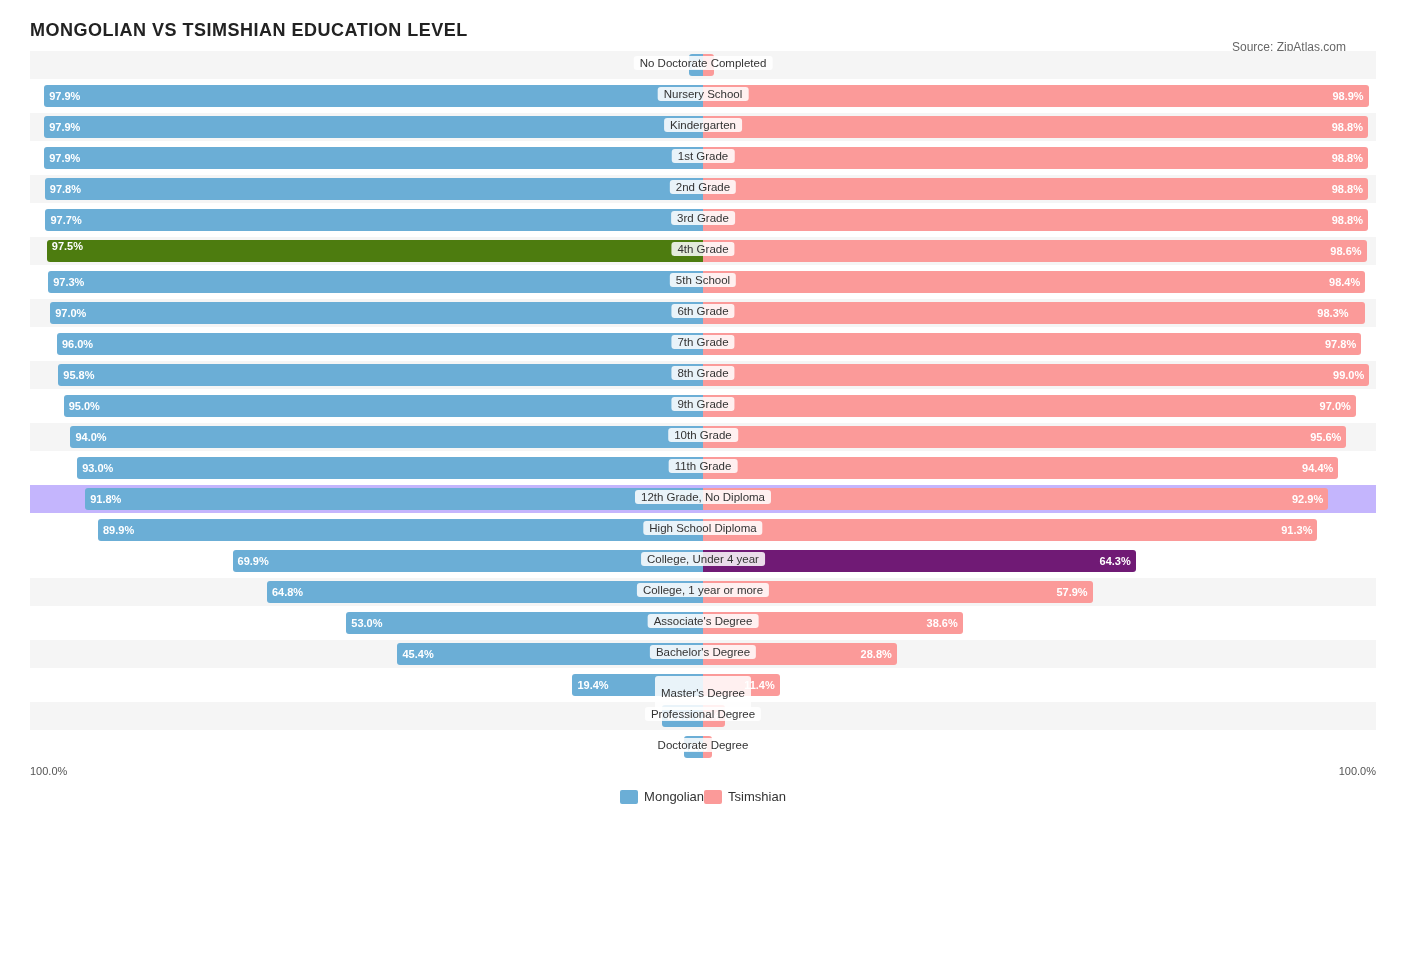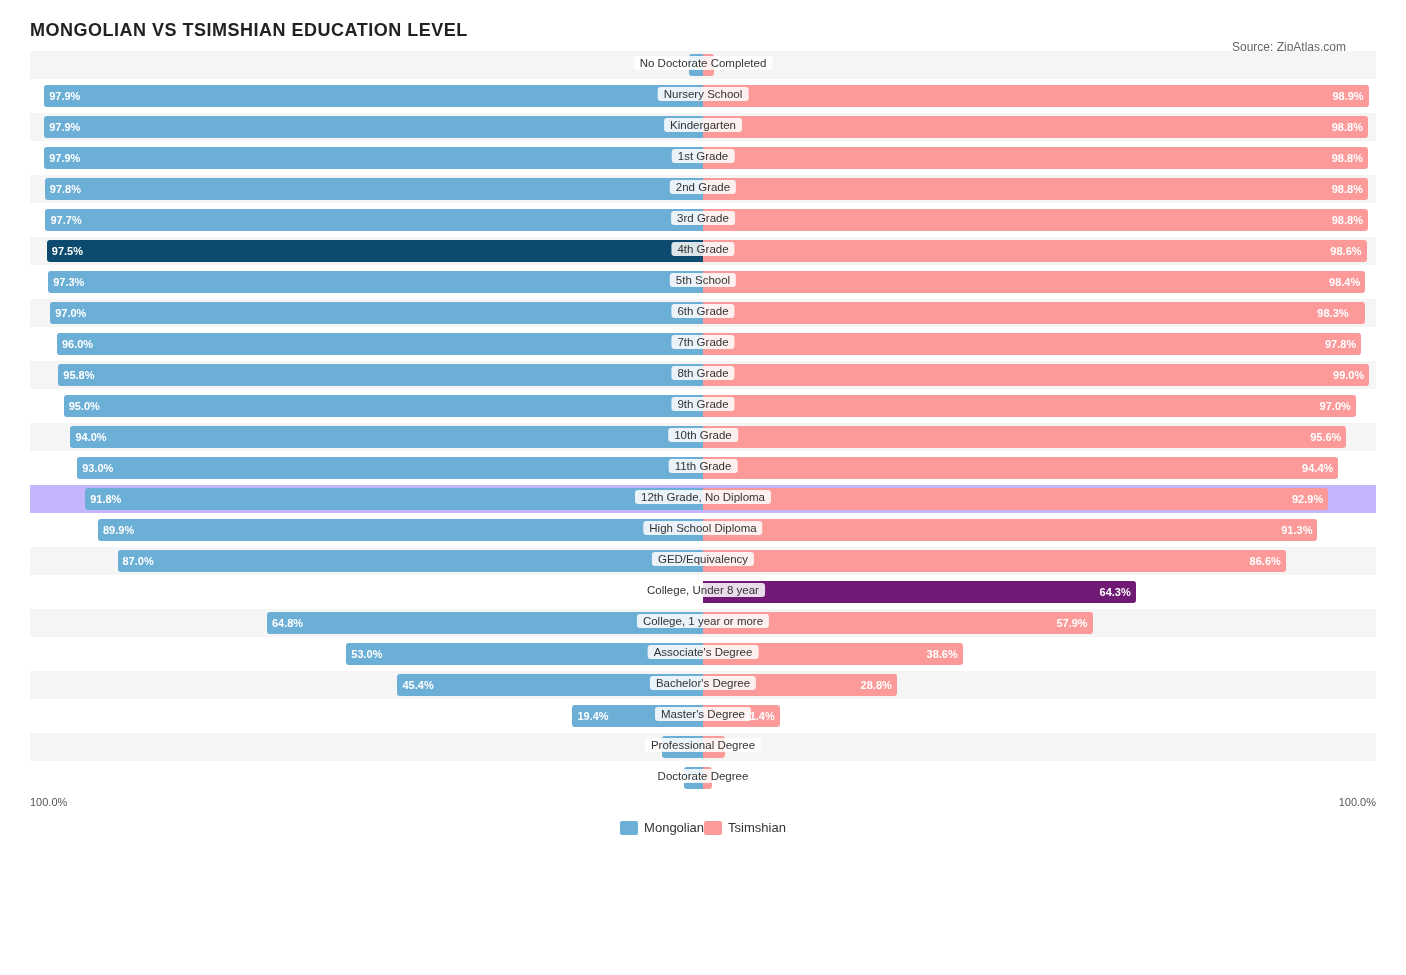--- a/index.html
+++ b/index.html
@@ -177,21 +177,21 @@
         <div class="row" style="position: relative; height: 28px; display: block; background: rgb(255, 255, 255);">
           <div class="bar-left" style="width: 48.85%; right: 50%; top: 3px; position: absolute; height: 22px; background: rgb(107, 174, 214); border-radius: 3px 0px 0px 3px; display: flex; align-items: center; justify-content: flex-start; padding-left: 5px;">
             <span class="bar-label-left" style="font-size: 11px; color: rgb(255, 255, 255); font-weight: bold; white-space: nowrap;">97.7%</span>
           </div>
           <div class="bar-right" style="width: 49.4%; left: 50%; top: 3px; position: absolute; height: 22px; background: rgb(251, 154, 153); border-radius: 0px 3px 3px 0px; display: flex; align-items: center; justify-content: flex-end; padding-right: 5px;">
             <span class="bar-label-right" style="font-size: 11px; color: rgb(255, 255, 255); font-weight: bold; white-space: nowrap;">98.8%</span>
           </div>
           <div class="center-labels" style="position: absolute; left: 50%; transform: translateX(-50%); top: 5px; z-index: 10; white-space: nowrap; font-size: 11.5px; color: rgb(51, 51, 51); background: rgba(255, 255, 255, 0.85); padding: 1px 6px; border-radius: 3px;">3rd Grade</div>
         </div>
         <div class="row" style="position: relative; height: 28px; display: block; background: rgb(245, 245, 245);">
-          <div class="bar-left" style="width: 48.75%; right: 50%; top: 3px; position: absolute; height: 22px; background: #0c4a6e; border-radius: 3px 0px 0px 3px; display: flex; align-items: center; justify-content: flex-start; padding-left: 5px;">
+          <div class="bar-left" style="width: 48.75%; right: 50%; top: 3px; position: absolute; height: 22px; background: #4d7c0f; border-radius: 3px 0px 0px 3px; display: flex; align-items: flex-start; justify-content: flex-start; padding-left: 5px;">
             <span class="bar-label-left" style="font-size: 11px; color: rgb(255, 255, 255); font-weight: bold; white-space: nowrap;">97.5%</span>
           </div>
           <div class="bar-right" style="width: 49.3%; left: 50%; top: 3px; position: absolute; height: 22px; background: rgb(251, 154, 153); border-radius: 0px 3px 3px 0px; display: flex; align-items: center; justify-content: flex-end; padding-right: 5px;">
             <span class="bar-label-right" style="font-size: 11px; color: rgb(255, 255, 255); font-weight: bold; white-space: nowrap;">98.6%</span>
           </div>
           <div class="center-labels" style="position: absolute; left: 50%; transform: translateX(-50%); top: 5px; z-index: 10; white-space: nowrap; font-size: 11.5px; color: rgb(51, 51, 51); background: rgba(255, 255, 255, 0.85); padding: 1px 6px; border-radius: 3px;">4th Grade</div>
         </div>
         <div class="row" style="position: relative; height: 28px; display: block; background: rgb(255, 255, 255);">
           <div class="bar-left" style="width: 48.65%; right: 50%; top: 3px; position: absolute; height: 22px; background: rgb(107, 174, 214); border-radius: 3px 0px 0px 3px; display: flex; align-items: center; justify-content: flex-start; padding-left: 5px;">
             <span class="bar-label-left" style="font-size: 11px; color: rgb(255, 255, 255); font-weight: bold; white-space: nowrap;">97.3%</span>
@@ -266,34 +266,28 @@
         </div>
         <div class="row" style="position: relative; height: 28px; display: block; background: rgb(255, 255, 255);">
           <div class="bar-left" style="width: 44.95%; right: 50%; top: 3px; position: absolute; height: 22px; background: rgb(107, 174, 214); border-radius: 3px 0px 0px 3px; display: flex; align-items: center; justify-content: flex-start; padding-left: 5px;">
             <span class="bar-label-left" style="font-size: 11px; color: rgb(255, 255, 255); font-weight: bold; white-space: nowrap;">89.9%</span>
           </div>
           <div class="bar-right" style="width: 45.65%; left: 50%; top: 3px; position: absolute; height: 22px; background: rgb(251, 154, 153); border-radius: 0px 3px 3px 0px; display: flex; align-items: center; justify-content: flex-end; padding-right: 5px;">
             <span class="bar-label-right" style="font-size: 11px; color: rgb(255, 255, 255); font-weight: bold; white-space: nowrap;">91.3%</span>
           </div>
           <div class="center-labels" style="position: absolute; left: 50%; transform: translateX(-50%); top: 5px; z-index: 10; white-space: nowrap; font-size: 11.5px; color: rgb(51, 51, 51); background: rgba(255, 255, 255, 0.85); padding: 1px 6px; border-radius: 3px;">High School Diploma</div>
         </div>
-        <div class="row" style="position: relative; height: 28px; display: block; background: rgb(245, 245, 245);">
-          <div class="bar-left" style="width: 43.5%; right: 50%; top: 3px; position: absolute; height: 22px; background: rgb(107, 174, 214); border-radius: 3px 0px 0px 3px; display: flex; align-items: center; justify-content: flex-start; padding-left: 5px;">
-            <span class="bar-label-left" style="font-size: 11px; color: rgb(255, 255, 255); font-weight: bold; white-space: nowrap;">87.0%</span>
-          </div>
-          <div class="bar-right" style="width: 43.3%; left: 50%; top: 3px; position: absolute; height: 22px; background: rgb(251, 154, 153); border-radius: 0px 3px 3px 0px; display: flex; align-items: center; justify-content: flex-end; padding-right: 5px;">
-            <span class="bar-label-right" style="font-size: 11px; color: rgb(255, 255, 255); font-weight: bold; white-space: nowrap;">86.6%</span>
-          </div>
-          <div class="center-labels" style="position: absolute; left: 50%; transform: translateX(-50%); top: 5px; z-index: 10; white-space: nowrap; font-size: 11.5px; color: rgb(51, 51, 51); background: rgba(255, 255, 255, 0.85); padding: 1px 6px; border-radius: 3px;">GED/Equivalency</div>
-        </div>
-        <div class="row" style="position: relative; height: 28px; display: block; background: rgb(255, 255, 255);">
+        <div class="row" style="position: relative; height: 28px; display: block; background: rgb(255, 255, 255);">
+          <div class="bar-left" style="width: 34.95%; right: 50%; top: 3px; position: absolute; height: 22px; background: rgb(107, 174, 214); border-radius: 3px 0px 0px 3px; display: flex; align-items: center; justify-content: flex-start; padding-left: 5px;">
+            <span class="bar-label-left" style="font-size: 11px; color: rgb(255, 255, 255); font-weight: bold; white-space: nowrap;">69.9%</span>
+          </div>
           <div class="bar-right" style="width: 32.15%; left: 50%; top: 3px; position: absolute; height: 22px; background: #701a75; border-radius: 0px 3px 3px 0px; display: flex; align-items: center; justify-content: flex-end; padding-right: 5px;">
             <span class="bar-label-right" style="font-size: 11px; color: rgb(255, 255, 255); font-weight: bold; white-space: nowrap;">64.3%</span>
           </div>
-          <div class="center-labels" style="position: absolute; left: 50%; transform: translateX(-50%); top: 5px; z-index: 10; white-space: nowrap; font-size: 11.5px; color: rgb(51, 51, 51); background: rgba(255, 255, 255, 0.85); padding: 1px 6px; border-radius: 3px;">College, Under 8 year</div>
+          <div class="center-labels" style="position: absolute; left: 50%; transform: translateX(-50%); top: 5px; z-index: 10; white-space: nowrap; font-size: 11.5px; color: rgb(51, 51, 51); background: rgba(255, 255, 255, 0.85); padding: 1px 6px; border-radius: 3px;">College, Under 4 year</div>
         </div>
         <div class="row" style="position: relative; height: 28px; display: block; background: rgb(245, 245, 245);">
           <div class="bar-left" style="width: 32.4%; right: 50%; top: 3px; position: absolute; height: 22px; background: rgb(107, 174, 214); border-radius: 3px 0px 0px 3px; display: flex; align-items: center; justify-content: flex-start; padding-left: 5px;">
             <span class="bar-label-left" style="font-size: 11px; color: rgb(255, 255, 255); font-weight: bold; white-space: nowrap;">64.8%</span>
           </div>
           <div class="bar-right" style="width: 28.95%; left: 50%; top: 3px; position: absolute; height: 22px; background: rgb(251, 154, 153); border-radius: 0px 3px 3px 0px; display: flex; align-items: center; justify-content: flex-end; padding-right: 5px;">
             <span class="bar-label-right" style="font-size: 11px; color: rgb(255, 255, 255); font-weight: bold; white-space: nowrap;">57.9%</span>
           </div>
           <div class="center-labels" style="position: absolute; left: 50%; transform: translateX(-50%); top: 5px; z-index: 10; white-space: nowrap; font-size: 11.5px; color: rgb(51, 51, 51); background: rgba(255, 255, 255, 0.85); padding: 1px 6px; border-radius: 3px;">College, 1 year or more</div>
         </div>
@@ -315,21 +309,21 @@
           </div>
           <div class="center-labels" style="position: absolute; left: 50%; transform: translateX(-50%); top: 5px; z-index: 10; white-space: nowrap; font-size: 11.5px; color: rgb(51, 51, 51); background: rgba(255, 255, 255, 0.85); padding: 1px 6px; border-radius: 3px;">Bachelor's Degree</div>
         </div>
         <div class="row" style="position: relative; height: 28px; display: block; background: rgb(255, 255, 255);">
           <div class="bar-left" style="width: 9.7%; right: 50%; top: 3px; position: absolute; height: 22px; background: rgb(107, 174, 214); border-radius: 3px 0px 0px 3px; display: flex; align-items: center; justify-content: flex-start; padding-left: 5px;">
             <span class="bar-label-left" style="font-size: 11px; color: rgb(255, 255, 255); font-weight: bold; white-space: nowrap;">19.4%</span>
           </div>
           <div class="bar-right" style="width: 5.7%; left: 50%; top: 3px; position: absolute; height: 22px; background: rgb(251, 154, 153); border-radius: 0px 3px 3px 0px; display: flex; align-items: center; justify-content: flex-end; padding-right: 5px;">
             <span class="bar-label-right" style="font-size: 11px; color: rgb(255, 255, 255); font-weight: bold; white-space: nowrap;">11.4%</span>
           </div>
-          <div class="center-labels" style="position: absolute; left: 50%; transform: translateX(-50%); top: 5px; z-index: 10; white-space: nowrap; font-size: 11.5px; color: rgb(51, 51, 51); background: rgba(255, 255, 255, 0.85); padding: 1px 6px; border-radius: 3px;">Master's Degree</div>
+          <div class="center-labels" style="position: absolute; left: 50%; transform: translateX(-50%); top: 5px; z-index: 10; white-space: nowrap; font-size: 11.5px; color: rgb(51, 51, 51); background: rgba(255, 255, 255, 0.85); padding: 11px 6px; border-radius: 3px;">Master's Degree</div>
         </div>
         <div class="row" style="position: relative; height: 28px; display: block; background: rgb(245, 245, 245);">
           <div class="bar-left" style="width: 3.05%; right: 50%; top: 3px; position: absolute; height: 22px; background: rgb(107, 174, 214); border-radius: 3px 0px 0px 3px; display: flex; align-items: center; justify-content: flex-start; padding-left: 5px; font-style: italic;">
             <span class="bar-label-left" style="font-size: 11px; color: rgb(255, 255, 255); font-weight: bold; white-space: nowrap;">6.1%</span>
           </div>
           <div class="bar-right" style="width: 1.6%; left: 50%; top: 3px; position: absolute; height: 22px; background: rgb(251, 154, 153); border-radius: 0px 3px 3px 0px; display: flex; align-items: center; justify-content: flex-end; padding-right: 5px;">
             <span class="bar-label-right" style="font-size: 11px; color: rgb(255, 255, 255); font-weight: bold; white-space: nowrap;">3.2%</span>
           </div>
           <div class="center-labels" style="position: absolute; left: 50%; transform: translateX(-50%); top: 5px; z-index: 10; white-space: nowrap; font-size: 11.5px; color: rgb(51, 51, 51); background: rgba(255, 255, 255, 0.85); padding: 1px 6px; border-radius: 3px;">Professional Degree</div>
         </div>

